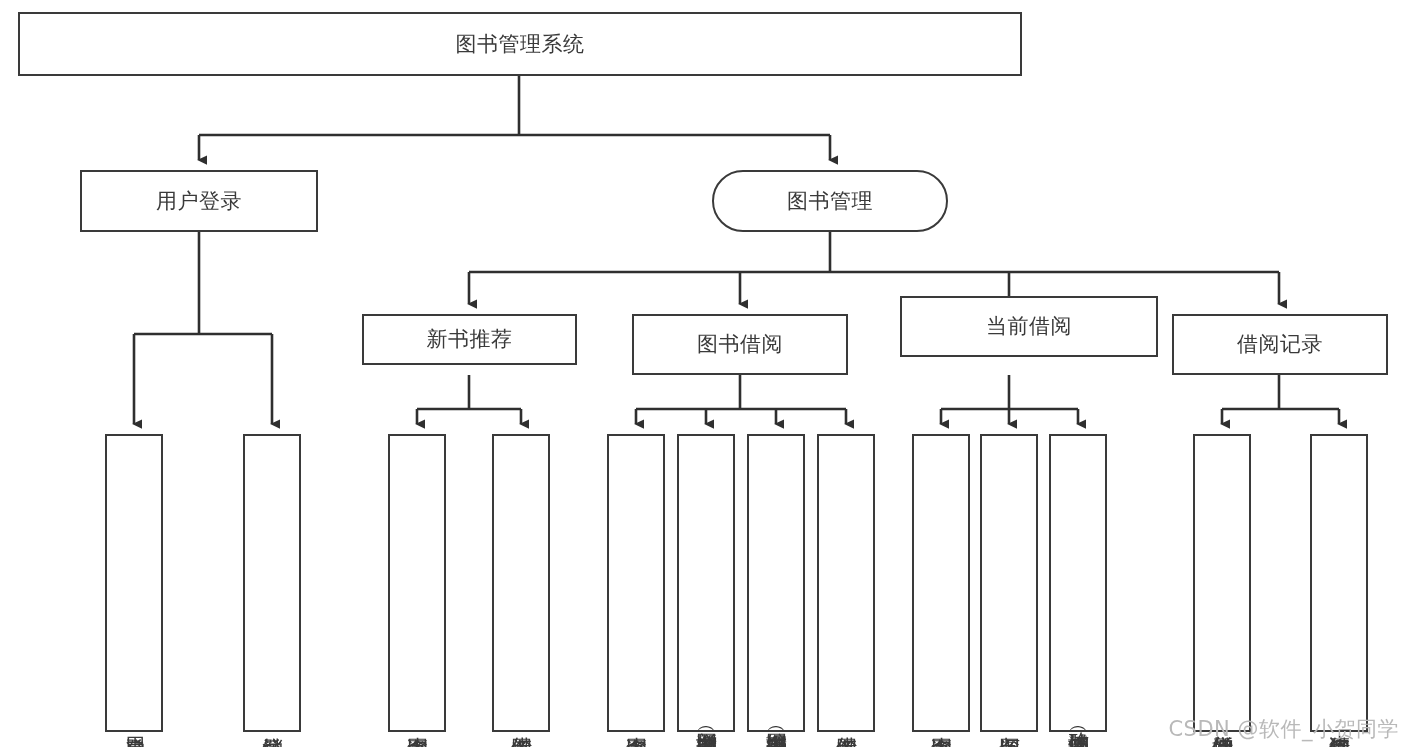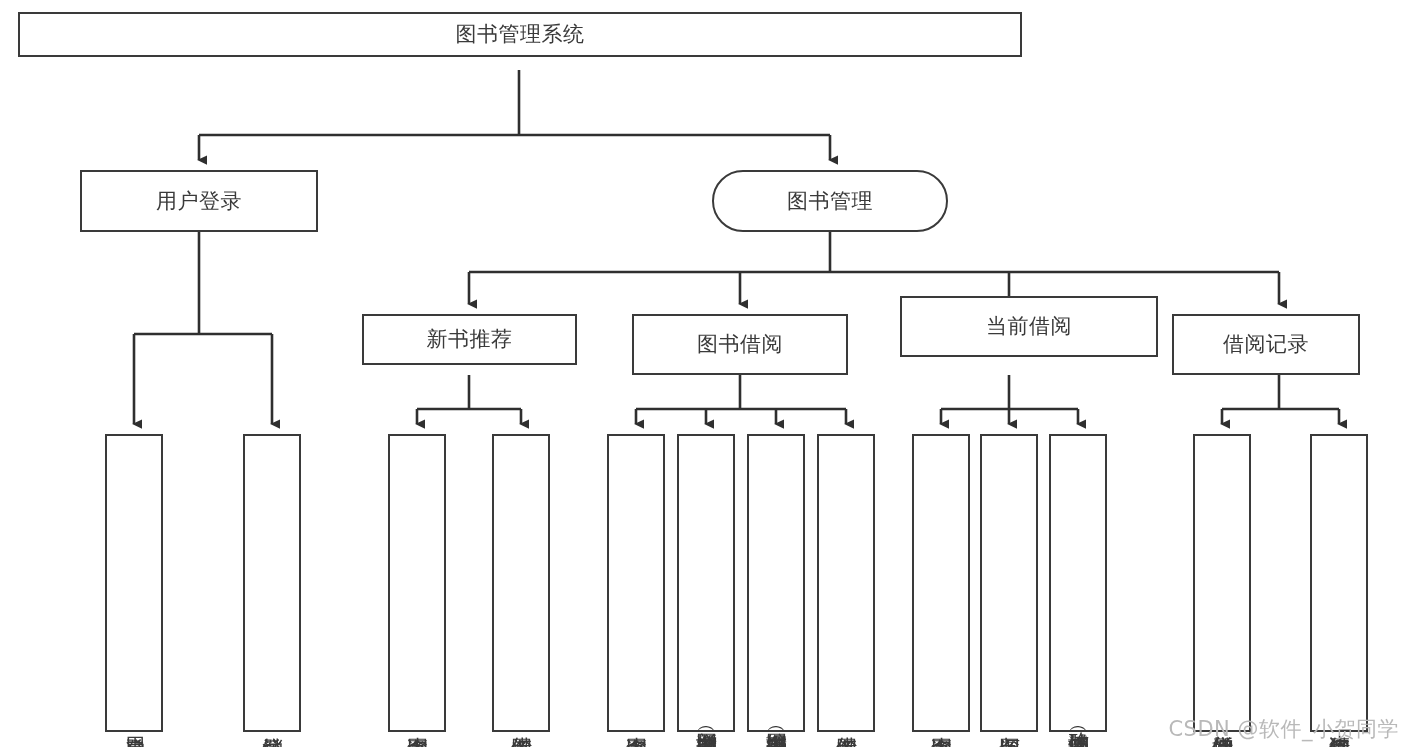--- a/index.html
+++ b/index.html
@@ -127,21 +127,21 @@
       <path d="M1078,409 L1078,424" marker-end="url(#arrow)"></path>
 
       <path d="M1279,375 L1279,409"></path>
       <path d="M1222,409 L1339,409"></path>
       <path d="M1222,409 L1222,424" marker-end="url(#arrow)"></path>
       <path d="M1339,409 L1339,424" marker-end="url(#arrow)"></path>
 
     </g>
   </svg>
 
-  <div class="node horiz" style="left:18px; top:12px; width:1004px; height:45px;">
+  <div class="node horiz" style="left:18px; top:12px; width:1004px; height:64px;">
     <span class="node-label">图书管理系统</span>
   </div>
 
   <div class="node horiz" style="left:80px; top:170px; width:238px; height:62px;">
     <span class="node-label">用户登录</span>
   </div>
 
   <div class="node horiz" style="left:712px; top:170px; width:236px; height:62px;border-radius:31px;">
     <span class="node-label">图书管理</span>
   </div>
@@ -151,21 +151,21 @@
   </div>
 
   <div class="node horiz" style="left:632px; top:314px; width:216px; height:61px;">
     <span class="node-label">图书借阅</span>
   </div>
 
   <div class="node horiz" style="left:900px; top:296px; width:258px; height:61px;">
     <span class="node-label">当前借阅</span>
   </div>
 
-  <div class="node horiz" style="left:1172px; top:314px; width:188px; height:61px;">
+  <div class="node horiz" style="left:1172px; top:314px; width:216px; height:61px;">
     <span class="node-label">借阅记录</span>
   </div>
 
   <div class="node vert" style="left:105px; top:434px; width:58px; height:298px;">
     <span class="node-label">用户登录</span>
   </div>
 
   <div class="node vert" style="left:243px; top:434px; width:58px; height:298px;">
     <span class="node-label">注销登录</span>
   </div>

